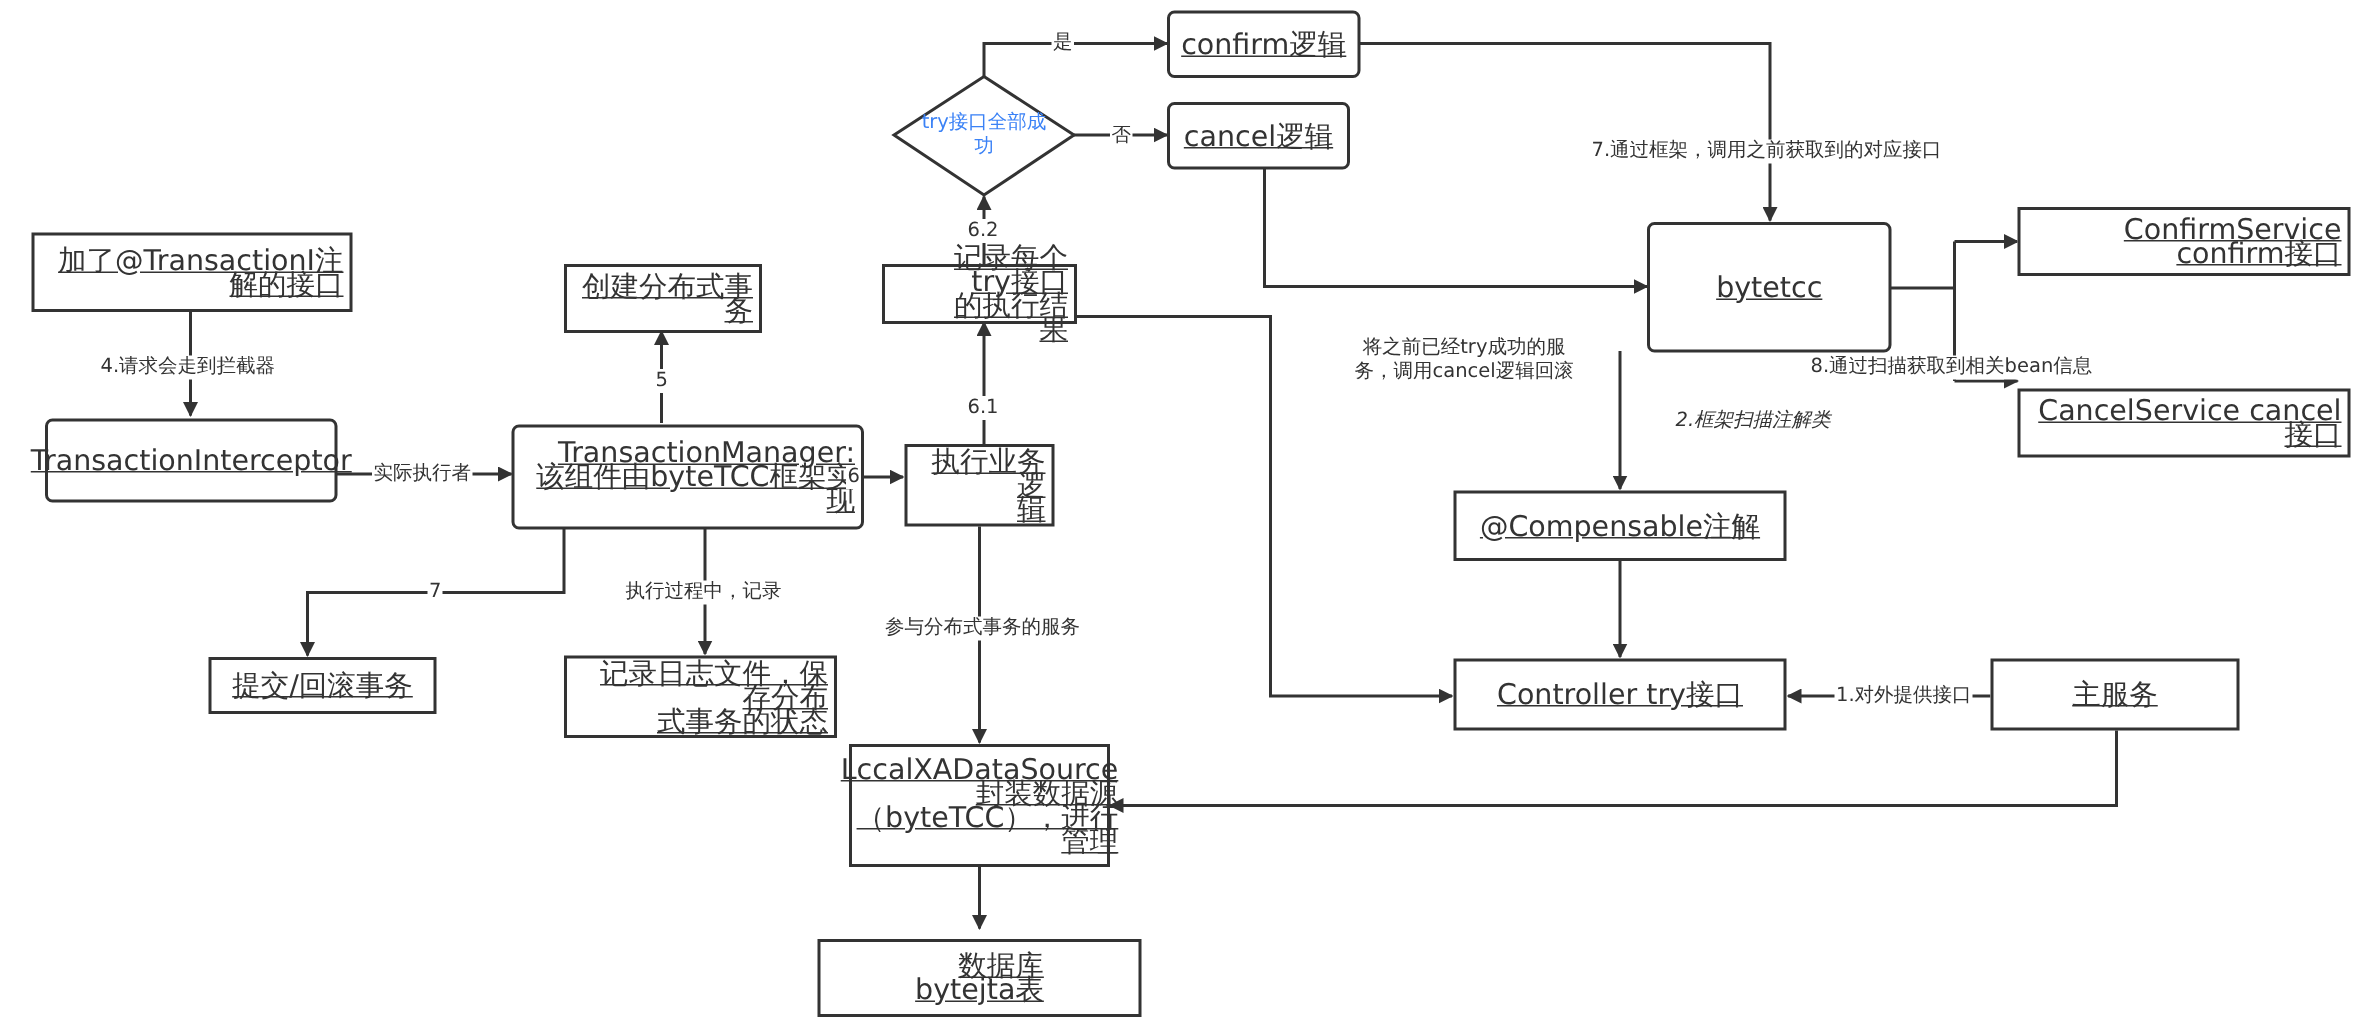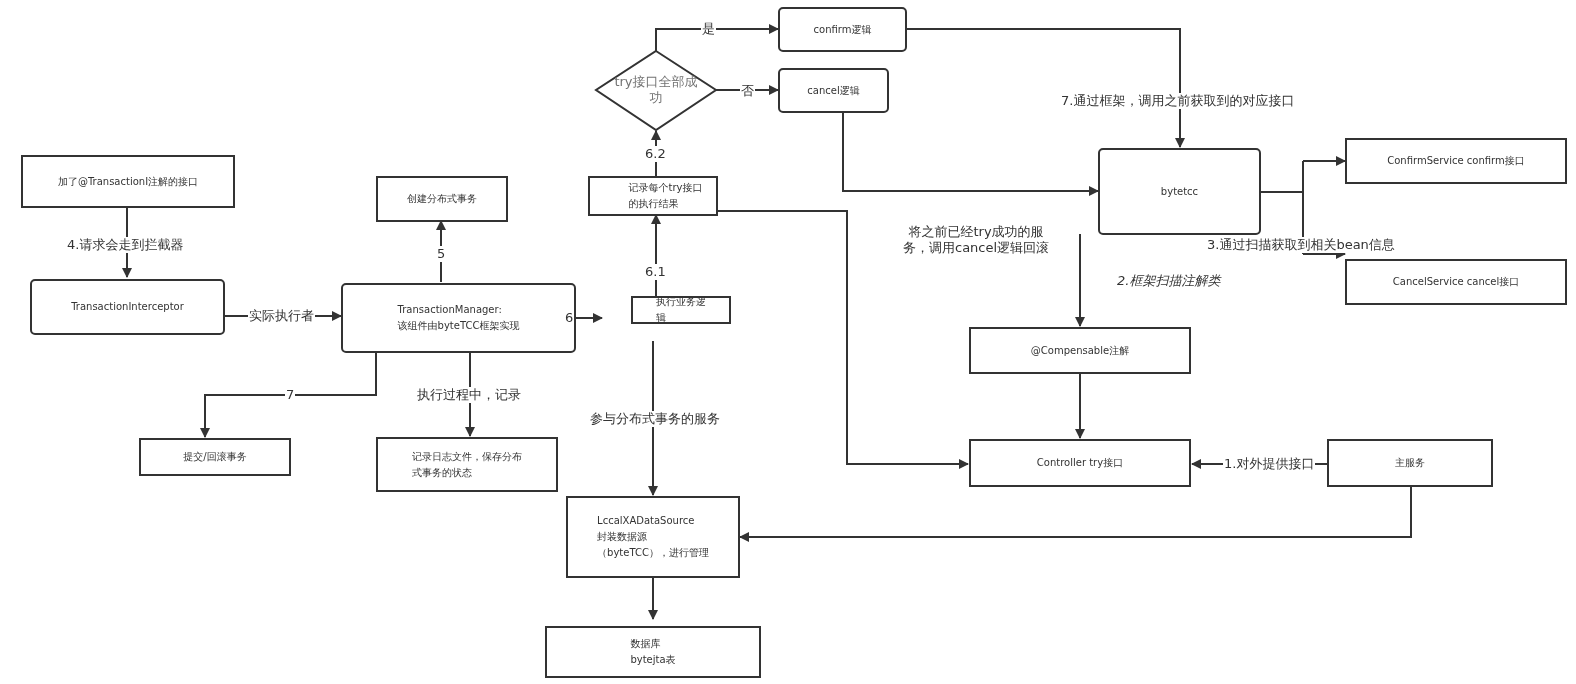--- a/index.html
+++ b/index.html
@@ -1,26 +1,26 @@
 <!DOCTYPE html>
 <html><head>
   <meta charset="utf-8">
   <style>
     html, body { margin: 0; padding: 0; background: #ffffff; }
     body { width: 1576px; height: 684px; position: relative; overflow: hidden;
            font-family: "DejaVu Sans", "Liberation Sans", sans-serif; color: #333333; }
     #canvas { position: absolute; left: 0; top: 0; width: 1576px; height: 684px; }
     .node { position: absolute; box-sizing: border-box; border: 2px solid #333333; background: #ffffff;
-            display: flex; align-items: center; justify-content: center; text-align: left;
-            font-size: 10px; line-height: 16px; color: #333333; white-space: pre-line; padding: 2px 4px; }
+            display: flex; align-items: center; justify-content: center; text-align: right;
+            font-size: 19px; line-height: 16px; color: #333333; white-space: pre-line; padding: 2px 4px; text-decoration: underline; }
     .rounded { border-radius: 5px; }
     .lbl { position: absolute; font-size: 13px; line-height: 16px; color: #333333; background: #ffffff;
            white-space: pre-line; text-align: center; padding: 0 1px; }
     .lbl.plain { background: transparent; }
-    .diamond-text { position: absolute; font-size: 13px; line-height: 16px; text-align: center; color: #737373; white-space: pre-line; }
+    .diamond-text { position: absolute; font-size: 13px; line-height: 16px; text-align: center; color: #3b82f6; white-space: pre-line; }
   </style>
 </head>
 <body>
 
 <svg id="canvas" width="1576" height="684" viewBox="0 0 1576 684">
   <defs>
     <marker id="arrow" markerWidth="10" markerHeight="10" refX="9" refY="5" orient="auto" markerUnits="userSpaceOnUse">
       <path d="M0,0 L10,5 L0,10 z" fill="#333333"></path>
     </marker>
   </defs>
@@ -74,28 +74,28 @@
 </svg>
 
 <div class="node" style="left:21px;top:155px;width:214px;height:53px;">加了@TransactionI注解的接口</div>
 <div class="node rounded" style="left:30px;top:279px;width:195px;height:56px;">TransactionInterceptor</div>
 <div class="node rounded" style="left:341px;top:283px;width:235px;height:70px;">TransactionManager:
 该组件由byteTCC框架实现</div>
 <div class="node" style="left:376px;top:176px;width:132px;height:46px;">创建分布式事务</div>
 <div class="node" style="left:139px;top:438px;width:152px;height:38px;">提交/回滚事务</div>
 <div class="node" style="left:376px;top:437px;width:182px;height:55px;">记录日志文件，保存分布
 式事务的状态</div>
-<div class="node" style="left:631px;top:296px;width:100px;height:28px;">执行业务逻
+<div class="node" style="left:603px;top:296px;width:100px;height:55px;">执行业务逻
 辑</div>
 <div class="node" style="left:588px;top:176px;width:130px;height:40px;padding-left:29px;">记录每个try接口
 的执行结果</div>
 <div class="diamond-text" style="left:596px;top:74px;width:120px;">try接口全部成
 功</div>
 <div class="node rounded" style="left:778px;top:7px;width:129px;height:45px;">confirm逻辑</div>
-<div class="node rounded" style="left:778px;top:68px;width:111px;height:45px;">cancel逻辑</div>
+<div class="node rounded" style="left:778px;top:68px;width:122px;height:45px;">cancel逻辑</div>
 <div class="node rounded" style="left:1098px;top:148px;width:163px;height:87px;">bytetcc</div>
 <div class="node" style="left:1345px;top:138px;width:222px;height:46px;">ConfirmService confirm接口</div>
 <div class="node" style="left:1345px;top:259px;width:222px;height:46px;">CancelService cancel接口</div>
 <div class="node" style="left:969px;top:327px;width:222px;height:47px;">@Compensable注解</div>
 <div class="node" style="left:969px;top:439px;width:222px;height:48px;">Controller try接口</div>
 <div class="node" style="left:1327px;top:439px;width:166px;height:48px;">主服务</div>
 <div class="node" style="left:566px;top:496px;width:174px;height:82px;">LccalXADataSource
 封装数据源
 （byteTCC），进行管理</div>
 <div class="node" style="left:545px;top:626px;width:216px;height:52px;">数据库
@@ -109,14 +109,14 @@
 <div class="lbl" style="left:564px;top:310px;">6</div>
 <div class="lbl" style="left:644px;top:264px;">6.1</div>
 <div class="lbl" style="left:644px;top:146px;">6.2</div>
 <div class="lbl" style="left:701px;top:21px;">是</div>
 <div class="lbl" style="left:740px;top:83px;">否</div>
 <div class="lbl" style="left:589px;top:411px;">参与分布式事务的服务</div>
 <div class="lbl" style="left:1060px;top:93px;">7.通过框架，调用之前获取到的对应接口</div>
 <div class="lbl plain" style="left:902px;top:224px;">将之前已经try成功的服
 务，调用cancel逻辑回滚</div>
 <div class="lbl" style="left:1116px;top:273px;font-style:italic;">2.框架扫描注解类</div>
-<div class="lbl" style="left:1206px;top:237px;">3.通过扫描获取到相关bean信息</div>
+<div class="lbl" style="left:1206px;top:237px;">8.通过扫描获取到相关bean信息</div>
 <div class="lbl" style="left:1223px;top:456px;">1.对外提供接口</div>
 
 </body></html>

